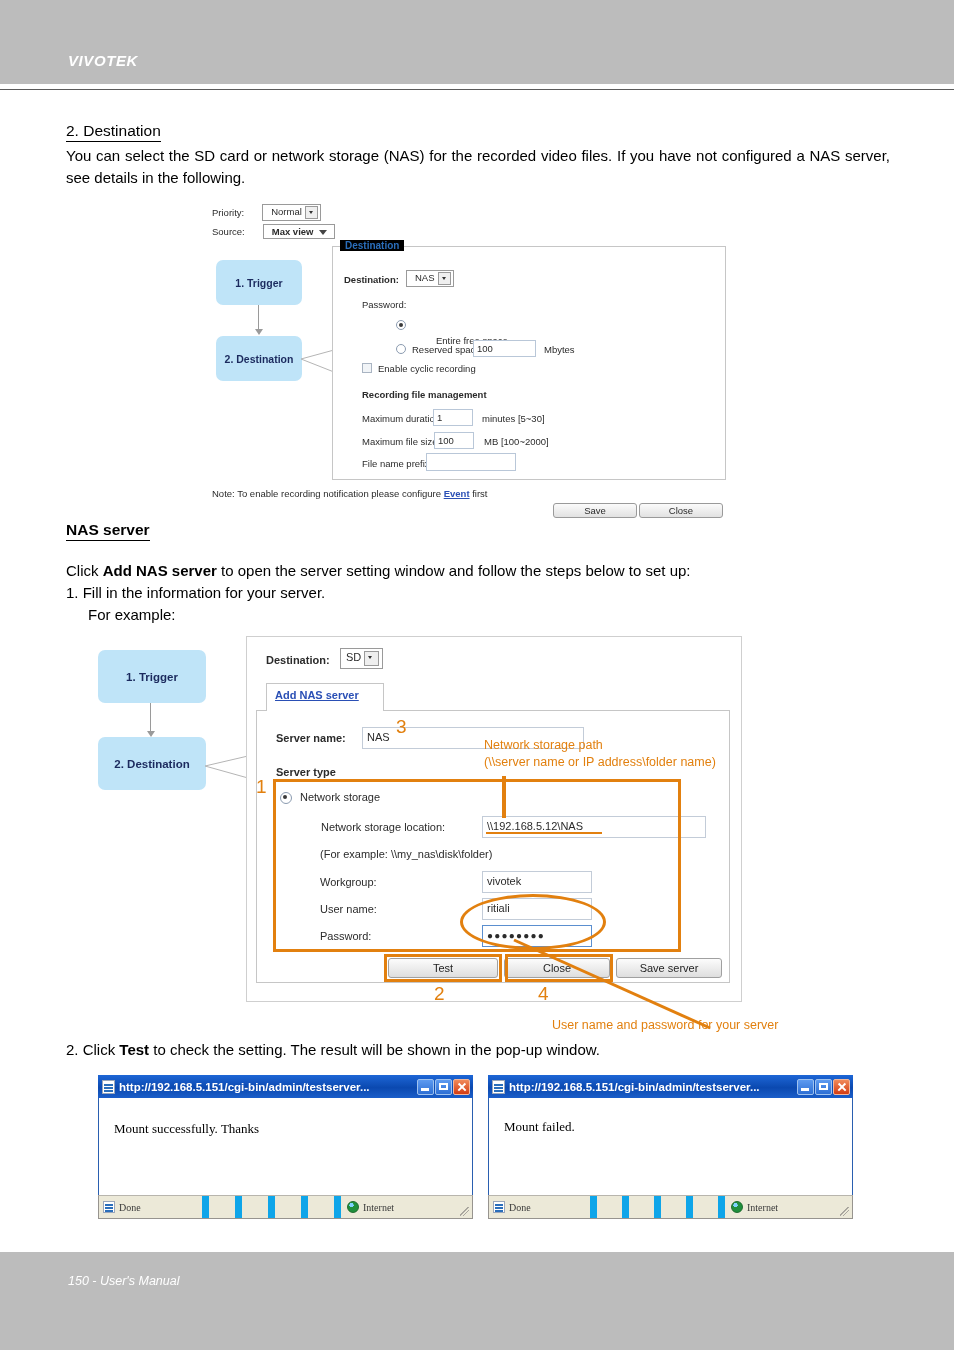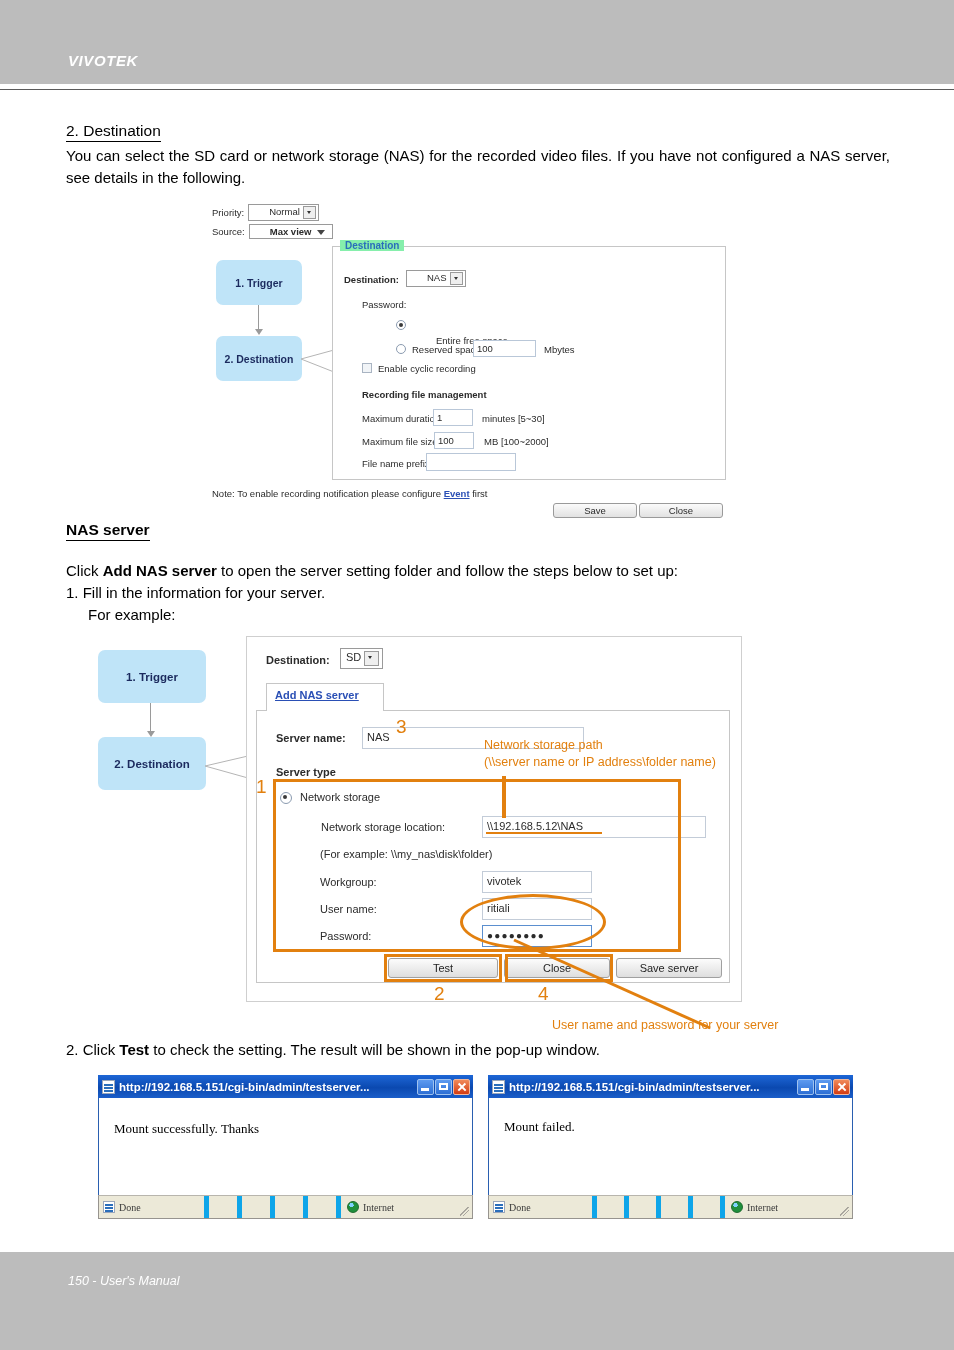--- a/index.html
+++ b/index.html
@@ -70,25 +70,25 @@
     text-justify: inter-word;
   }
   #para-2 { left: 66px; top: 560px; width: 830px; }
   #para-3 { left: 66px; top: 1039px; width: 830px; }
   .b { font-weight: bold; }
 
   
   #fig1 { position: absolute; left: 206px; top: 198px; width: 540px; height: 300px; }
 
   .sel-row { position: absolute; font-size: 9.5px; color: #2b2b2b; white-space: nowrap; }
-  .sel-label { display: inline-block; vertical-align: middle; margin-right: 4px; }
+  .sel-label { display: inline-block; vertical-align: middle; margin-right: 18px; }
   .sel-box {
     display: inline-block; vertical-align: middle;
     border: 1px solid #9a9a9a; background: #fff;
-    padding: 1px 2px 1px 20px; font-size: 9.5px; line-height: 11px;
+    padding: 1px 2px 1px 8px; font-size: 9.5px; line-height: 11px;
     color: #2b2b2b;
   }
   .sel-box .txt { display: inline-block; }
   .sel-arrow-btn {
     display: inline-block; vertical-align: middle;
     width: 11px; height: 11px; margin-left: 3px;
     border: 1px solid #9a9a9a; background: #efefef;
     position: relative;
   }
   .sel-arrow-btn::after {
@@ -129,21 +129,21 @@
   .connector { position: absolute; }
 
   
   .group-box {
     position: absolute;
     border: 1px solid #c6c6c6;
     background: #fff;
   }
   .group-legend {
     position: absolute;
-    background: #86efac;
+    background: #000000;
     padding: 0 5px;
     font-size: 10px; font-weight: bold;
     color: #2a6ebb;
   }
 
   .f-label { position: absolute; font-size: 9.5px; color: #2b2b2b; white-space: nowrap; }
   .f-label.bold { font-weight: bold; }
   .f-input {
     position: absolute;
     border: 1px solid #b9c7d8;
@@ -310,21 +310,21 @@
   .ie-status {
     position: absolute; left: 0;
     background: #ece9d8;
     border: 1px solid #97948f;
     border-top: 1px solid #b8b5ad;
     box-sizing: border-box;
     display: flex; align-items: center;
   }
   .ie-status-cell {
     height: 100%;
-    border-right: 5px solid #0ea5e9;
+    border-right: 7px solid #0ea5e9;
     box-sizing: border-box;
     display: flex; align-items: center;
   }
   .ie-status-label { font-size: 10px; color: #3a3a3a; margin-left: 4px; font-family: "Liberation Serif", serif; }
   .ie-status-ico {
     width: 12px; height: 12px; margin-left: 4px; flex: none;
     background: #fff; border: 1px solid #9aa7bb; box-sizing: border-box; position: relative;
   }
   .ie-status-ico::after {
     content: ""; position: absolute; left: 1px; top: 2px; width: 8px; height: 1.6px;
@@ -412,21 +412,21 @@
 </div>
 
 <div class="note-line" style="left:212px; top:488px;">
   <span>Note: To enable recording notification please configure </span><span class="note-link">Event</span><span> first</span>
 </div>
 <div class="btn" style="left:553px; top:503px; width:84px; height:15px;">Save</div>
 <div class="btn" style="left:639px; top:503px; width:84px; height:15px;">Close</div>
 
 <div class="h-under" id="sec-nasserver">NAS server</div>
 <div class="doc-text" id="para-2">
-  <span>Click </span><span class="b">Add NAS server</span><span> to open the server setting folder and follow the steps below to set up:</span><br>
+  <span>Click </span><span class="b">Add NAS server</span><span> to open the server setting window and follow the steps below to set up:</span><br>
   <span>1. Fill in the information for your server.</span><br>
   <span style="display:inline-block; margin-left:22px;">For example:</span>
 </div>
 
 <div id="fig2">
 
   <div class="flow-box" style="left:8px; top:14px; width:108px; height:53px;">
     <span>1. Trigger</span>
   </div>
   <div class="flow-arrow" style="left:60px; top:67px; height:30px;"></div>

